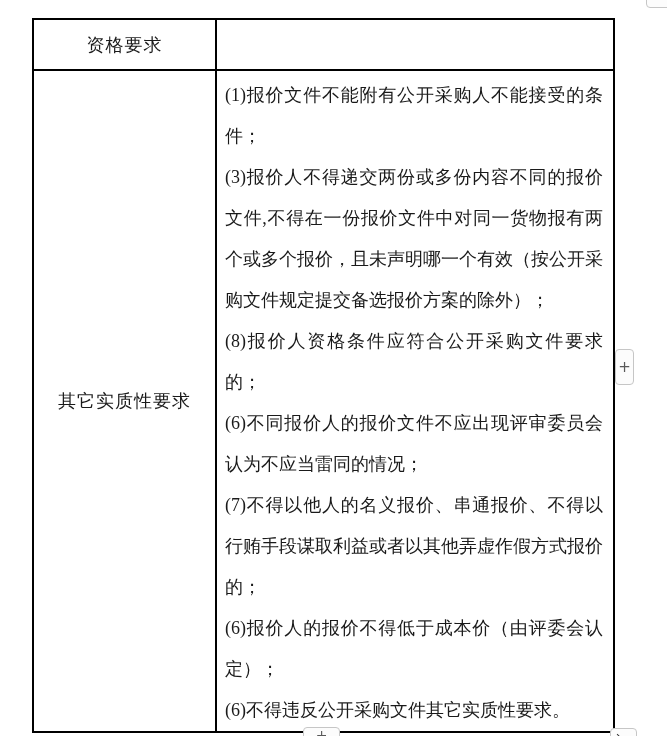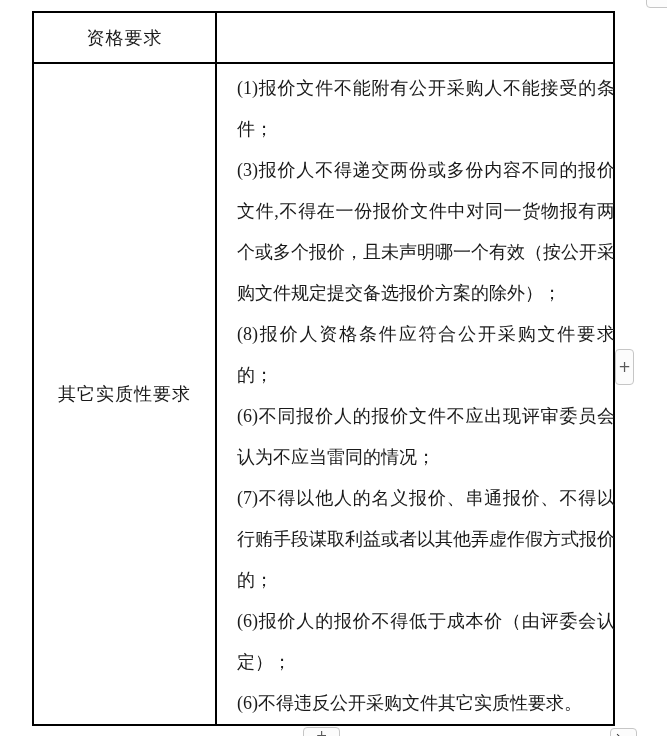--- a/index.html
+++ b/index.html
@@ -14,21 +14,21 @@
   }
   .page {
     position: relative;
     width: 667px;
     height: 736px;
     background: #ffffff;
   }
   table.doc-table {
     position: absolute;
     left: 32px;
-    top: 11px;
+    top: 18px;
     width: 581px;
     border-collapse: collapse;
     table-layout: fixed;
   }
   table.doc-table td {
     border: 2px solid #000000;
     vertical-align: middle;
     box-sizing: border-box;
   }
   col.c-label   { width: 183px; }
@@ -36,21 +36,21 @@
   tr.r-top  td { height: 51px; }
   tr.r-main td { height: 662px; }
   td.label-cell {
     text-align: center;
     font-size: 18px;
     letter-spacing: 1px;
     color: #1a1a1a;
   }
   td.content-cell {
     vertical-align: top;
-    padding: 4px 8px 0 20px;
+    padding: 4px 8px 0 8px;
   }
   .req-list p {
     width: 378px;
     margin: 0;
     font-size: 18px;
     line-height: 41px;
     text-align: justify;
     line-break: strict;
     word-break: normal;
     overflow-wrap: break-word;

